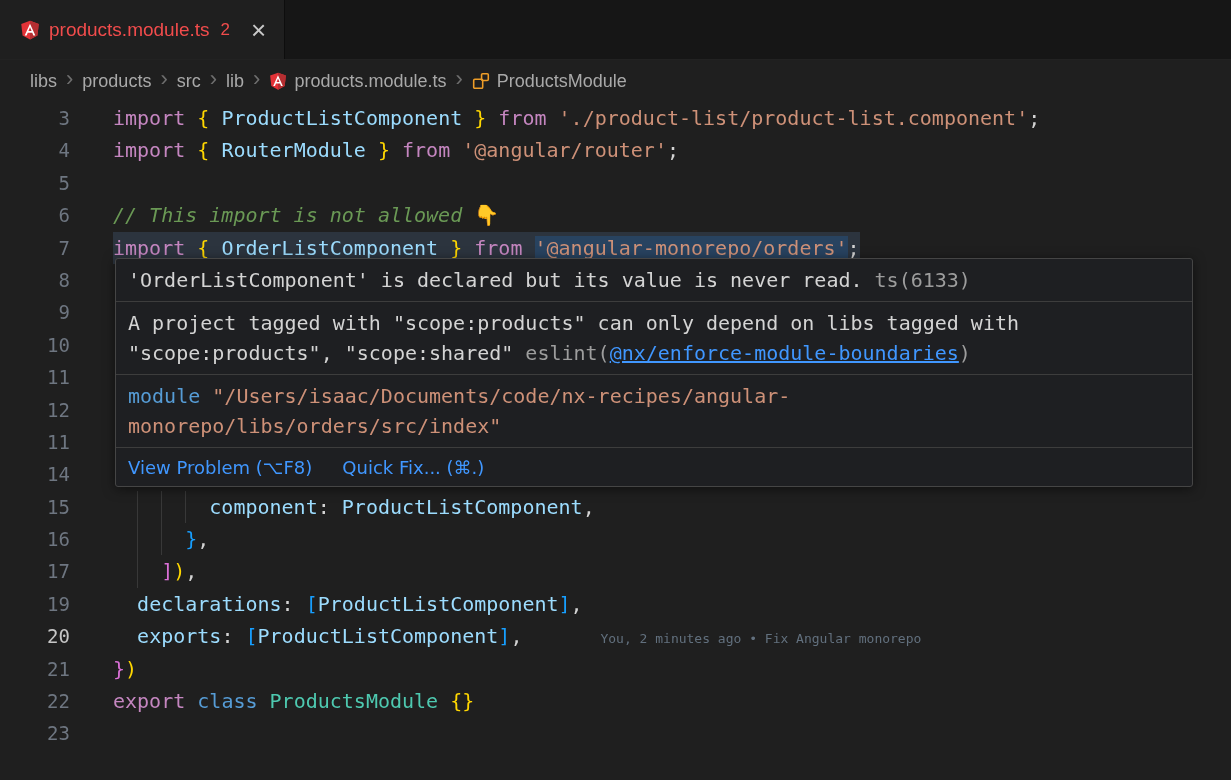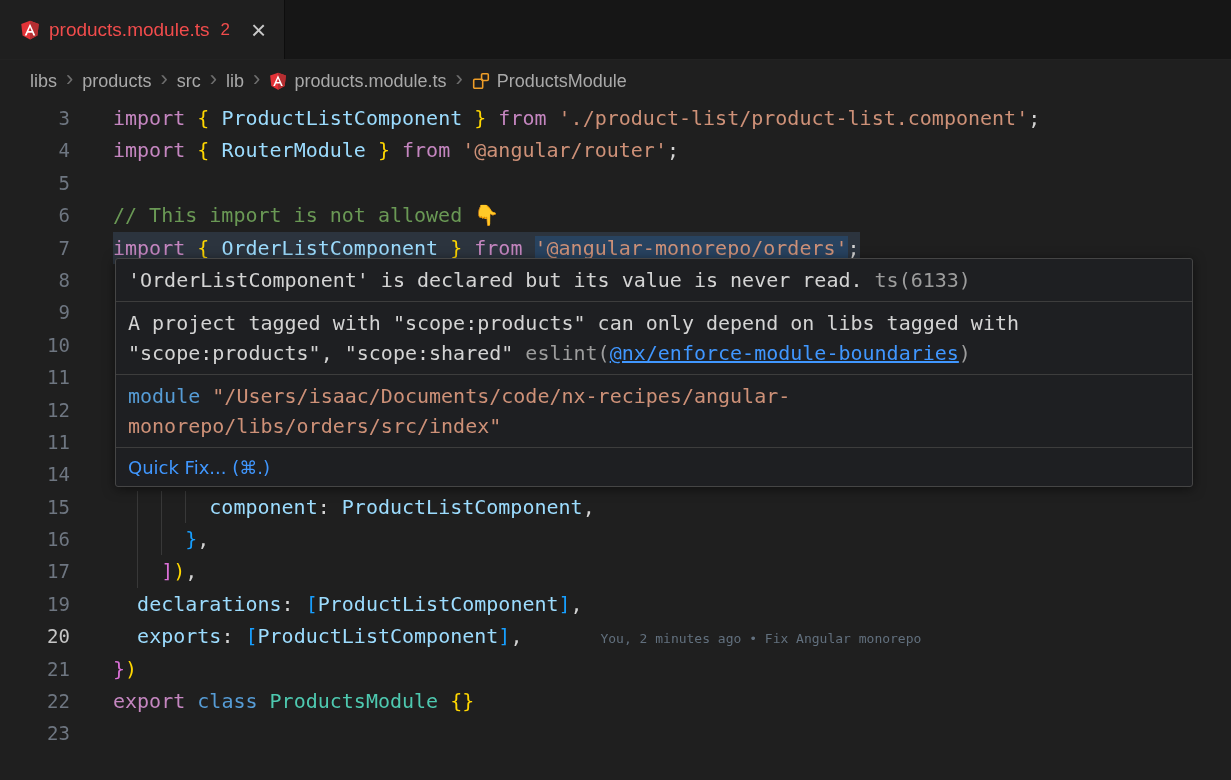--- a/index.html
+++ b/index.html
@@ -36,21 +36,21 @@
   .iguide { position:absolute; top:0; bottom:0; width:1px; background:#383838; }
   .blame { color:#62707e; margin-left:78px; font-size:13px;text-align:center; }
 
   
   .tk-kw     { color:#C586C0; }
   .tk-kwblue { color:#569CD6; }
   .tk-type   { color:#9CDCFE; }
   .tk-prop   { color:#9CDCFE; }
   .tk-cls    { color:#4EC9B0; }
   .tk-str    { color:#CE9178; }
-  .tk-cmt    { color:#6A9955; }
+  .tk-cmt    { color:#6A9955;font-style:italic; }
   .tk-pun    { color:#d4d4d4; }
   .tk-b1     { color:#FFD700; }
   .tk-b2     { color:#DA70D6; }
   .tk-b3     { color:#179FFF; }
   .tk-emoji  { color:#f5c518; }
   .tk-msg    { color:#d4d4d4; }
   .tk-dim    { color:#9d9d9d;text-align:center; }
   .tk-link   { color:#4097ff; text-decoration:underline; cursor:pointer; }
   .sq  { text-decoration-line:underline; text-decoration-style:wavy;
          text-decoration-color:#f14c4c; text-decoration-thickness:1.5px;
@@ -152,18 +152,19 @@
         </div>
         <div class="hv-sec">
           <div class="hv-line"><span class="tk-msg">A project tagged with "scope:products" can only depend on libs tagged with</span></div>
           <div class="hv-line"><span class="tk-msg">"scope:products", "scope:shared" </span><span class="tk-dim">eslint(</span><span class="tk-link">@nx/enforce-module-boundaries</span><span class="tk-dim">)</span></div>
         </div>
         <div class="hv-sec">
           <div class="hv-line"><span class="tk-kwblue">module</span><span class="tk-msg"> </span><span class="tk-str">"/Users/isaac/Documents/code/nx-recipes/angular-</span></div>
           <div class="hv-line"><span class="tk-str">monorepo/libs/orders/src/index"</span></div>
         </div>
         <div class="hv-actions">
+          <span class="hv-action">View Problem (⌥F8)</span>
           <span class="hv-action">Quick Fix... (⌘.)</span>
         </div>
       </div>
   </div>
 
 </div>
 
 </body></html>

